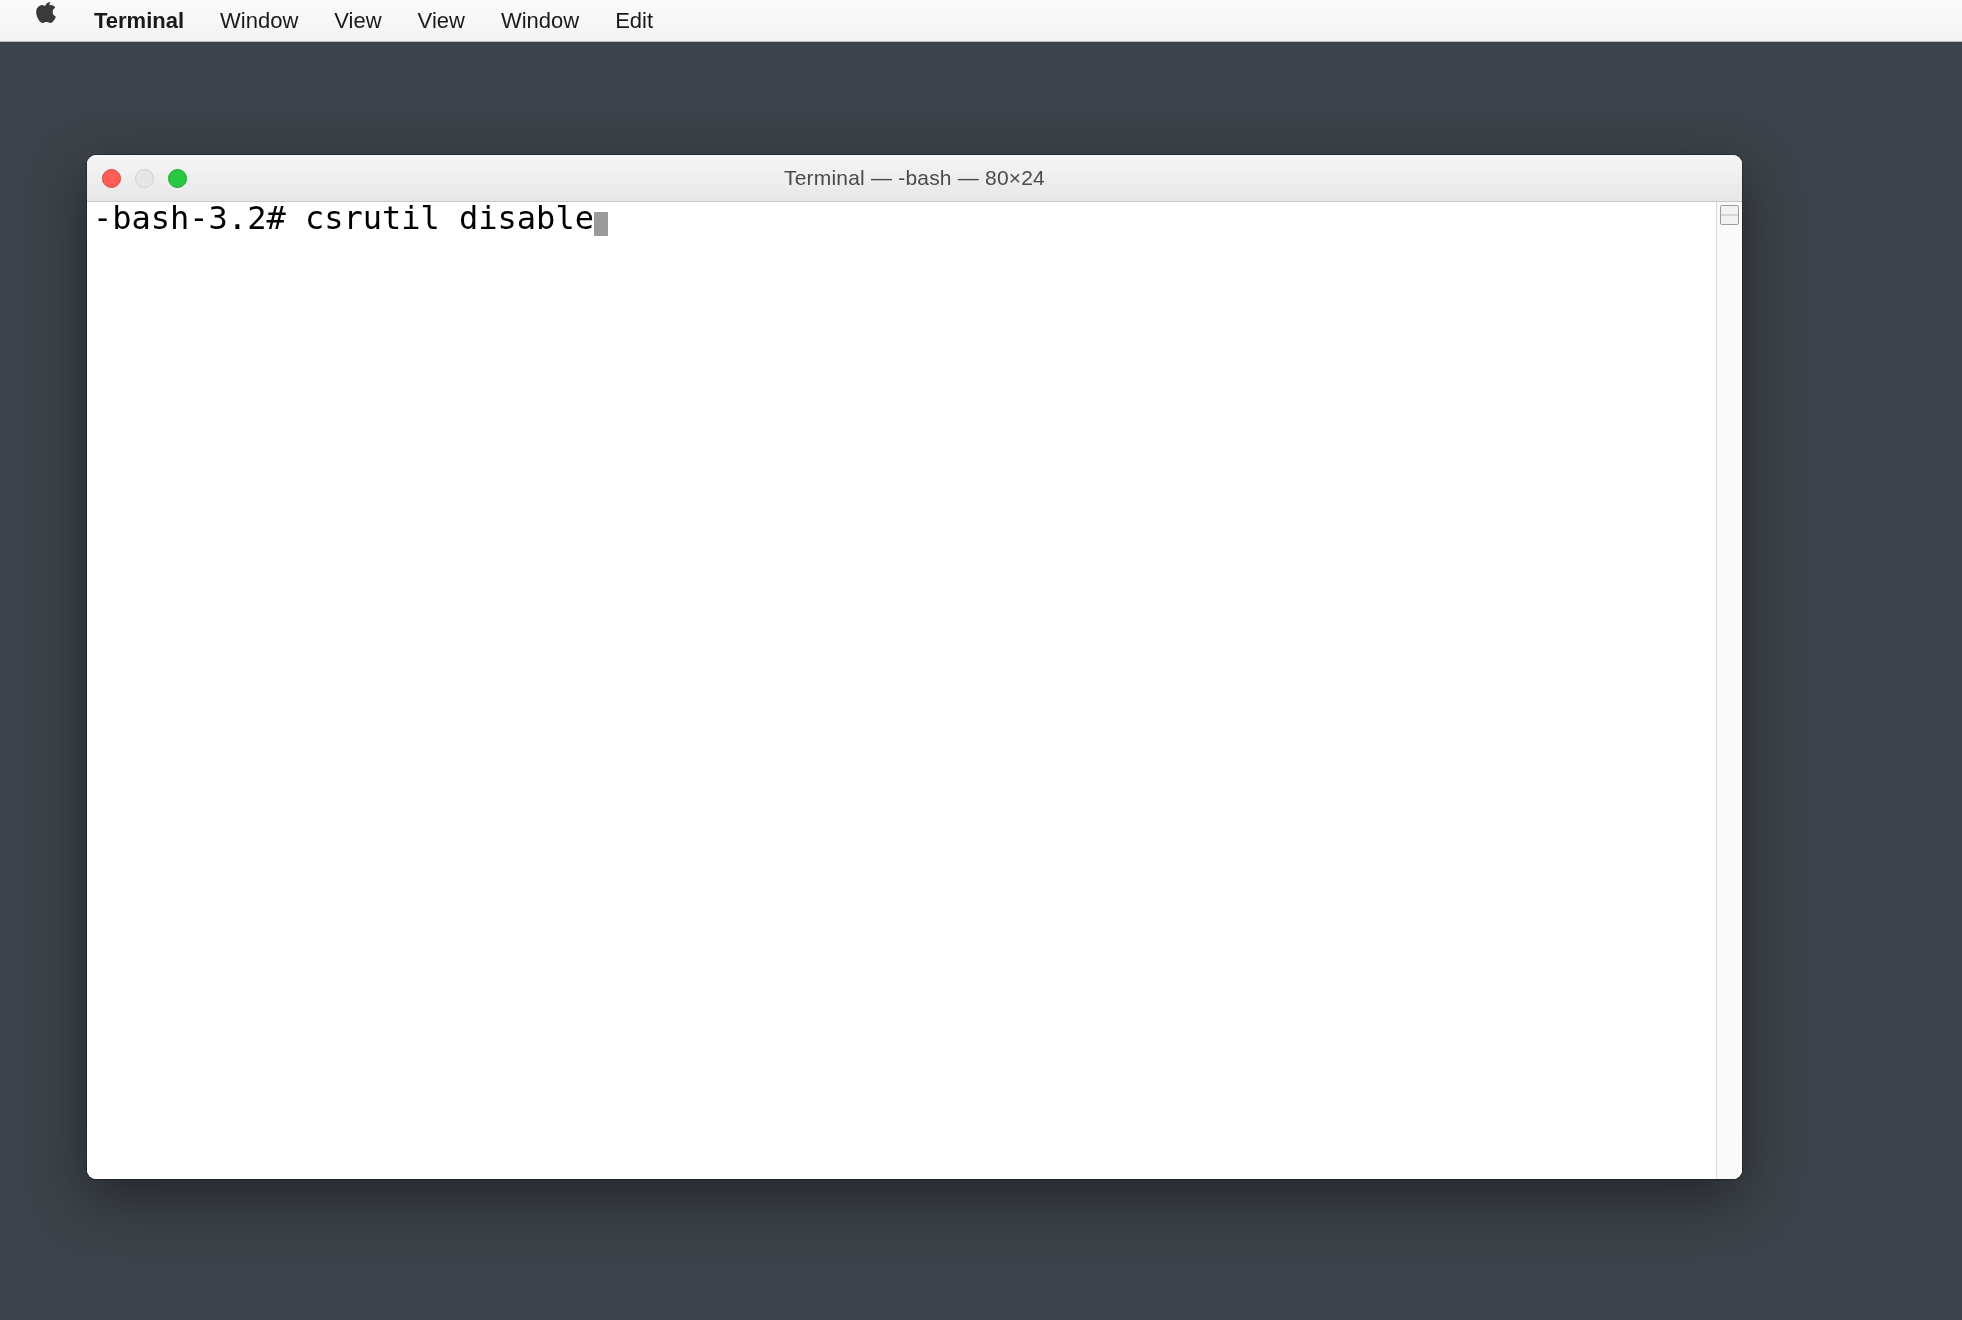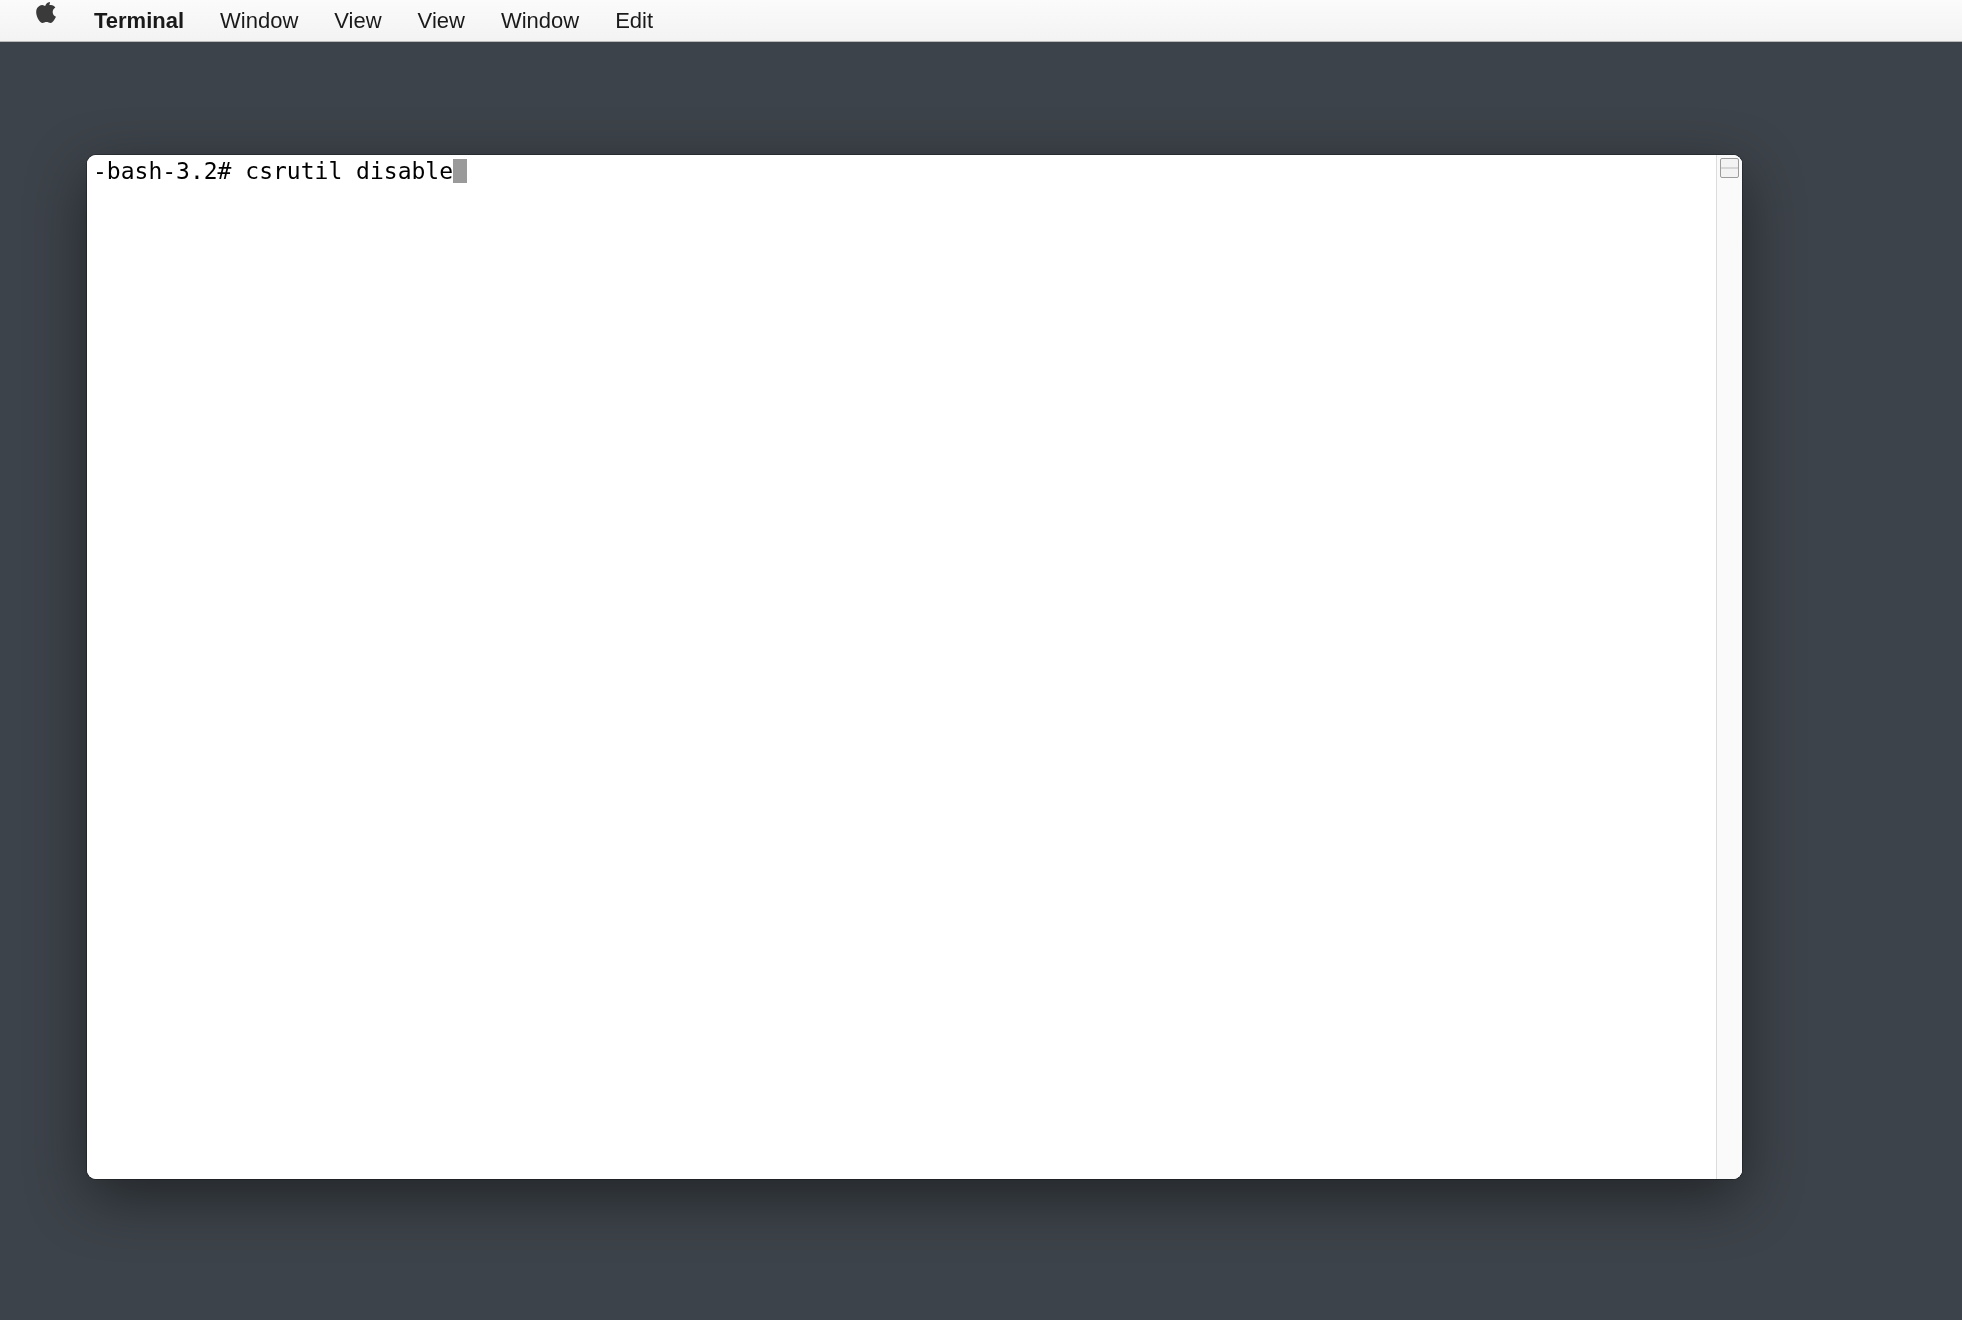--- a/index.html
+++ b/index.html
@@ -123,21 +123,21 @@
       color: var(--titlebar-text);
       letter-spacing: 0.2px;
     }
     
     .term-body {
       flex: 1;
       display: flex;
       flex-direction: row;
       background: var(--terminal-bg);
       font-family: "Menlo", "Monaco", "Consolas", monospace;
-      font-size: 23px;
+      font-size: 32px;
       line-height: 29px;
       color: var(--terminal-text);
       justify-content: space-between;
     }
     .term-content {
       flex: 1;
       padding: 2px 6px;
       white-space: pre;
       position: relative;
     }
@@ -188,20 +188,28 @@
     <div class="menu-item">View</div>
     <div class="menu-item">View</div>
     <div class="menu-item">Window</div>
     <div class="menu-item">Edit</div>
   </div>
 
   <div class="desktop">
 
     <div class="window">
 
+      <div class="titlebar">
+        <div class="traffic-lights">
+          <div class="light red"></div>
+          <div class="light yellow"></div>
+          <div class="light green"></div>
+        </div>
+        <div class="titlebar-title">Terminal — -bash — 80×24</div>
+      </div>
 
       <div class="term-body">
         <div class="term-content"><span class="prompt-line">-bash-3.2# </span><span class="prompt-line">csrutil disable</span><span class="block-cursor"></span></div>
         <div class="vscroll">
           <div class="scroll-marker"></div>
         </div>
       </div>
 
     </div>
 

